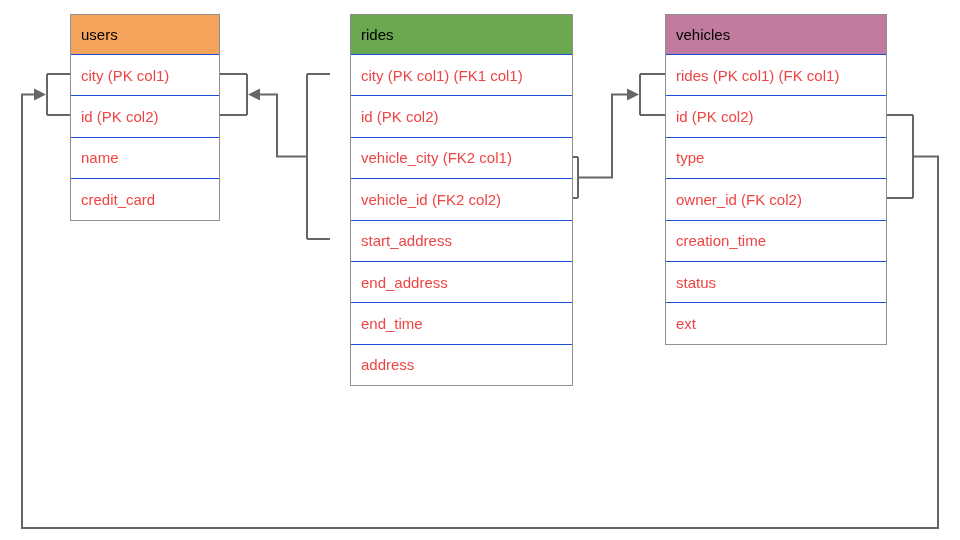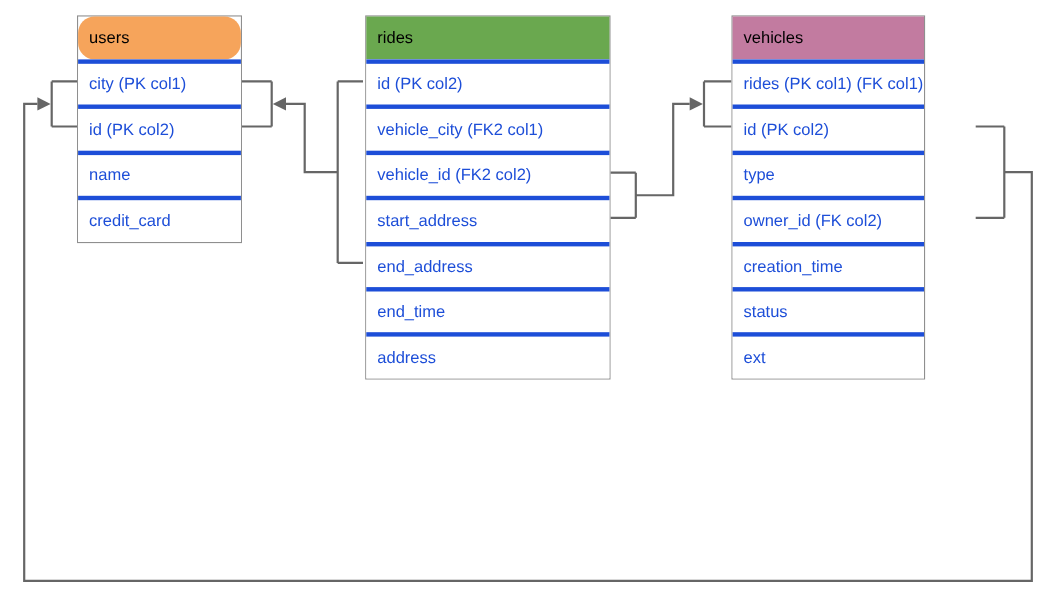--- a/index.html
+++ b/index.html
@@ -26,22 +26,22 @@
     font-size: 15px;
     color: #000000;
   }
   .db-row {
     box-sizing: border-box;
     height: 41.4px;
     display: flex;
     align-items: center;
     padding: 0 10px;
     font-size: 15px;
-    color: #1d4ed8;
-    border-top: 4px solid #1d4ed8;
+    color: #ef4444;
+    border-top: 1px solid #1d4ed8;
     background: #ffffff;
     white-space: nowrap;
   }
   .connector-layer {
     position: absolute;
     left: 0; top: 0;
     width: 960px; height: 540px;
     pointer-events: none;
   }
   .conn {
@@ -77,39 +77,40 @@
 
     <g>
       <path class="conn" d="M887 115 H913 M887 198 H913 M913 115 V198
                M70 74 H47 M70 115 H47 M47 74 V115
                M913 156.5 H938 V528 H22 V94.5 H34"></path>
       <polygon class="arrow" points="46,94.5 34,88.5 34,100.5"></polygon>
     </g>
   </svg>
 
   <div class="db-table" style="left:70px; top:14px; width:150px;">
-    <div class="db-header" style="background-color: rgb(246, 164, 91); border-radius: 15px;">users</div>
+    <div class="db-header" style="background-color: rgb(246, 164, 91);">users</div>
     <div class="db-row">city (PK col1)</div>
     <div class="db-row">id (PK col2)</div>
     <div class="db-row">name</div>
     <div class="db-row">credit_card</div>
   </div>
 
-  <div class="db-table" style="left:332px; top:14px; width:223px;">
+  <div class="db-table" style="left:350px; top:14px; width:223px;">
     <div class="db-header" style="background-color: rgb(106, 168, 79);">rides</div>
+    <div class="db-row">city (PK col1) (FK1 col1)</div>
     <div class="db-row">id (PK col2)</div>
     <div class="db-row">vehicle_city (FK2 col1)</div>
     <div class="db-row">vehicle_id (FK2 col2)</div>
     <div class="db-row">start_address</div>
     <div class="db-row">end_address</div>
     <div class="db-row">end_time</div>
     <div class="db-row">address</div>
   </div>
 
-  <div class="db-table" style="left:665px; top:14px; width:176px;">
+  <div class="db-table" style="left:665px; top:14px; width:222px;">
     <div class="db-header" style="background-color: rgb(194, 123, 160);">vehicles</div>
     <div class="db-row">rides (PK col1) (FK col1)</div>
     <div class="db-row">id (PK col2)</div>
     <div class="db-row">type</div>
     <div class="db-row">owner_id (FK col2)</div>
     <div class="db-row">creation_time</div>
     <div class="db-row">status</div>
     <div class="db-row">ext</div>
   </div>
 

